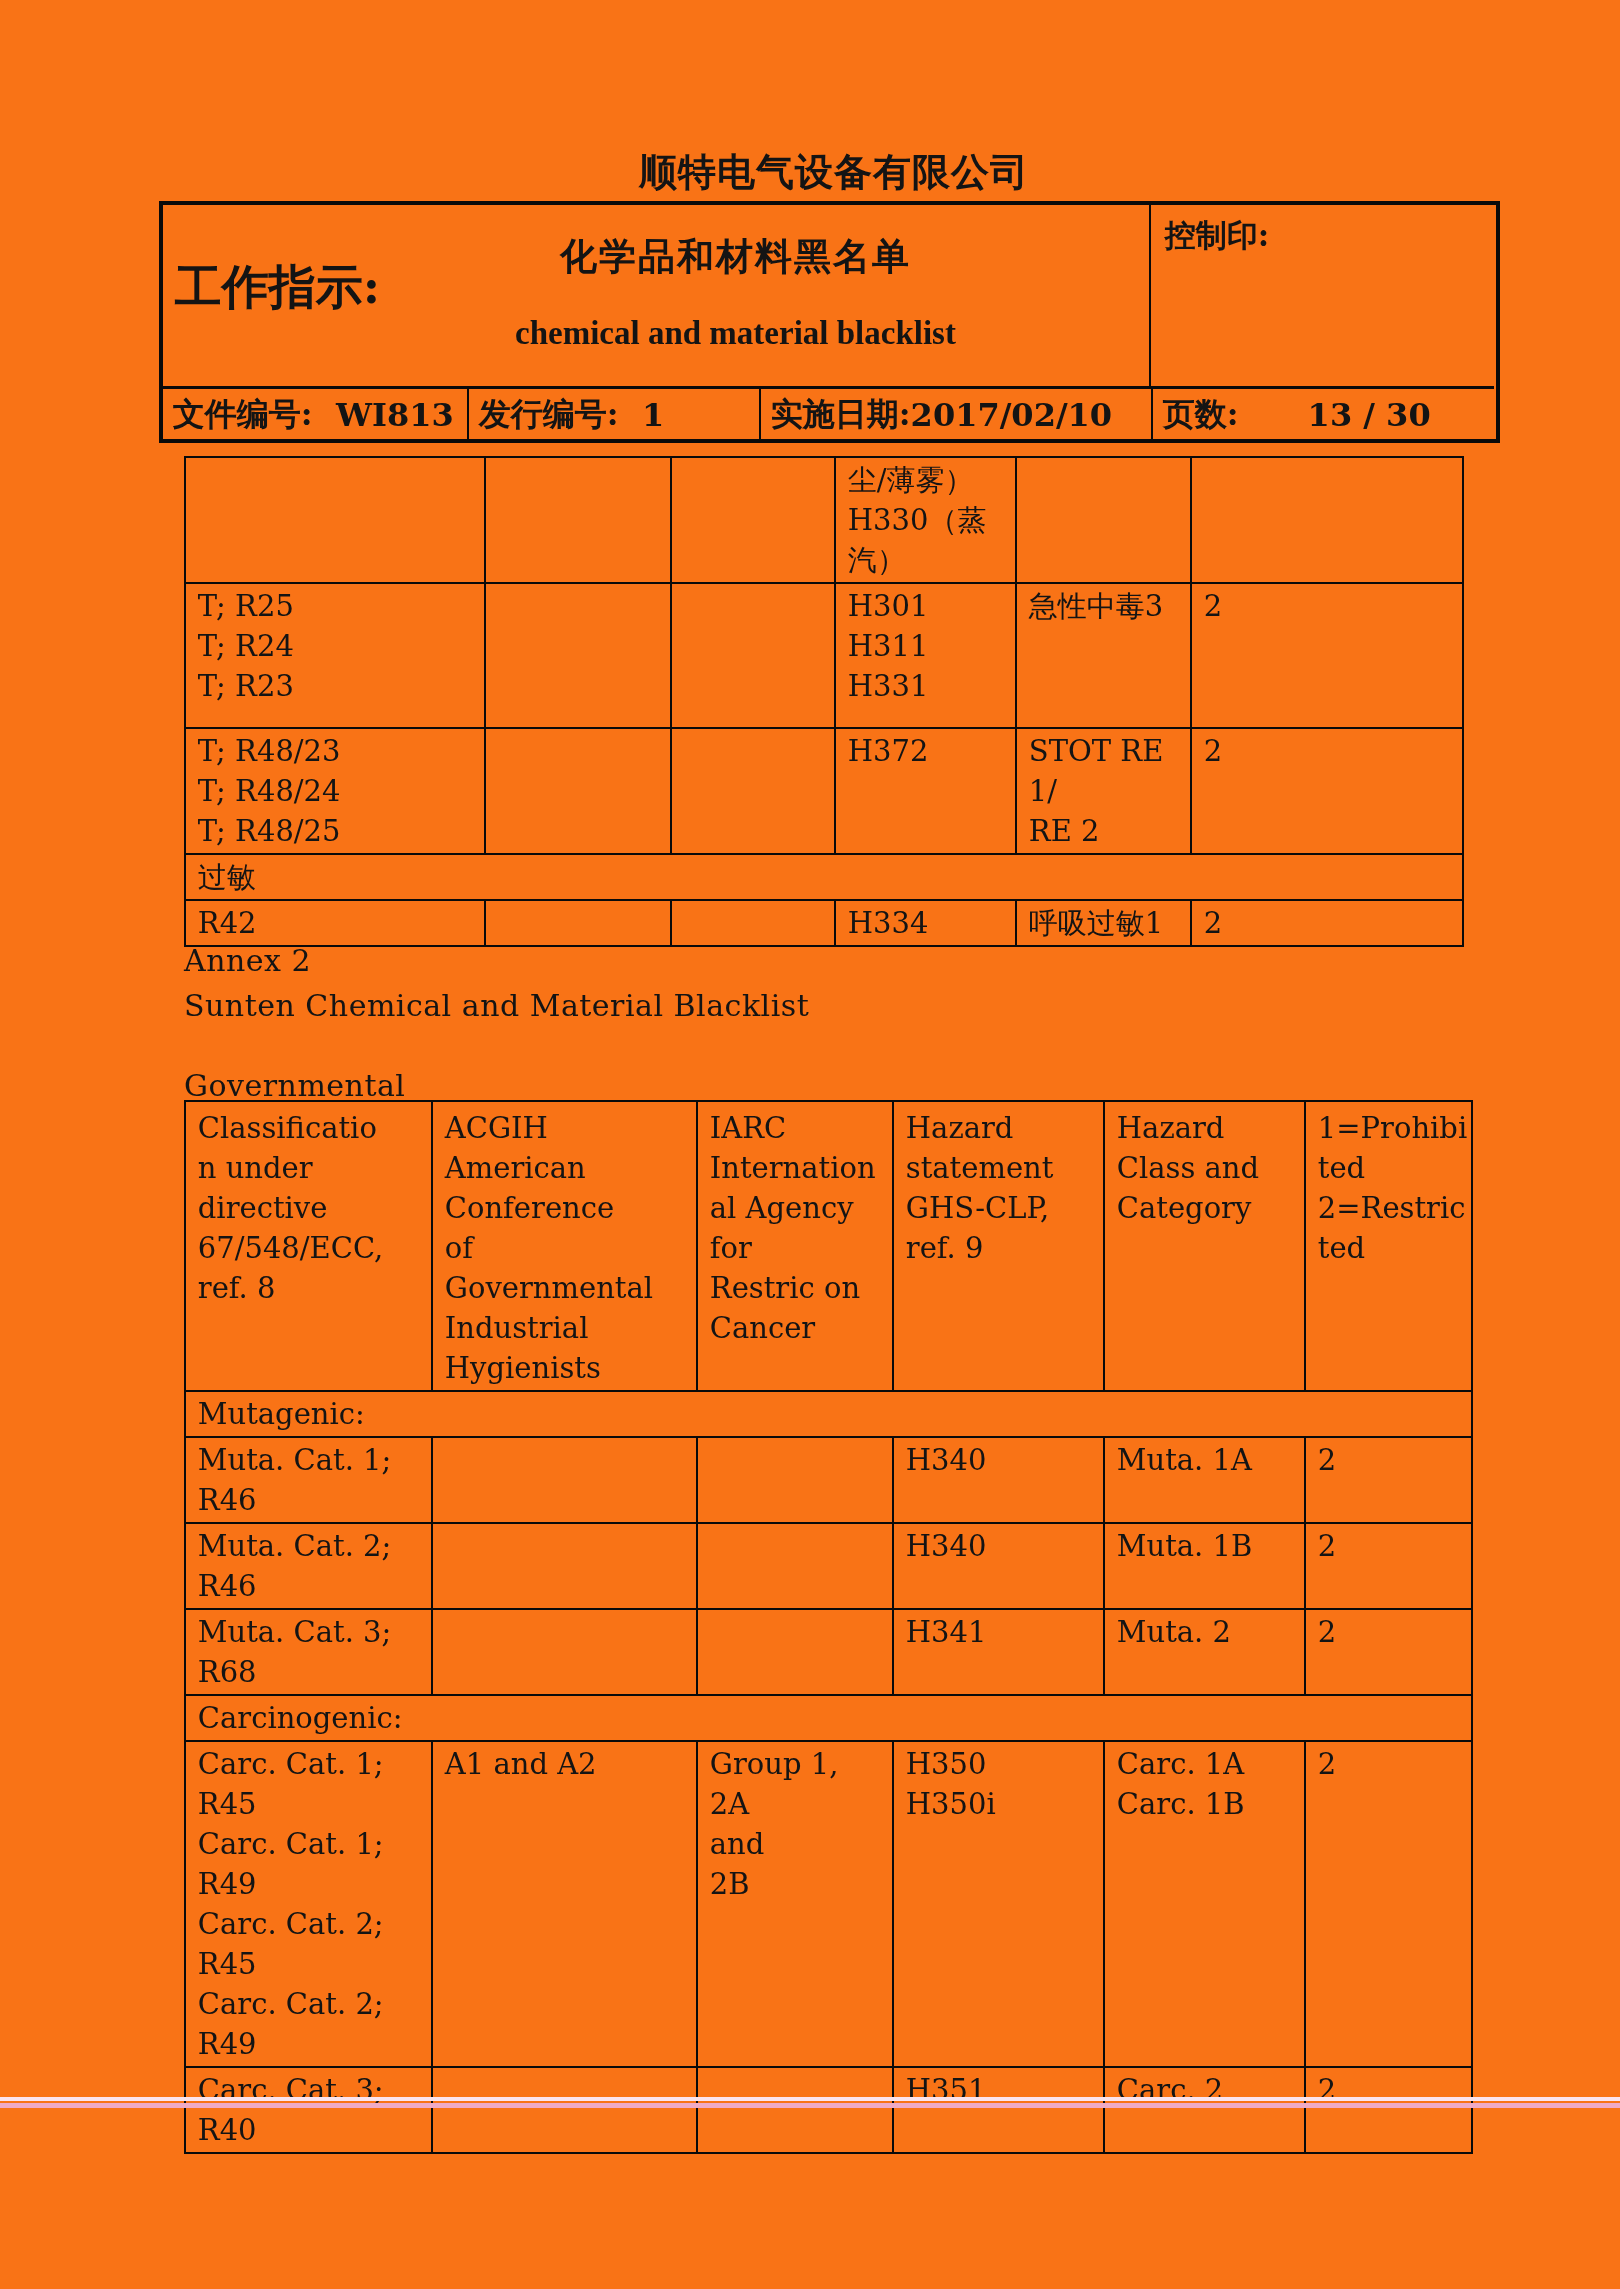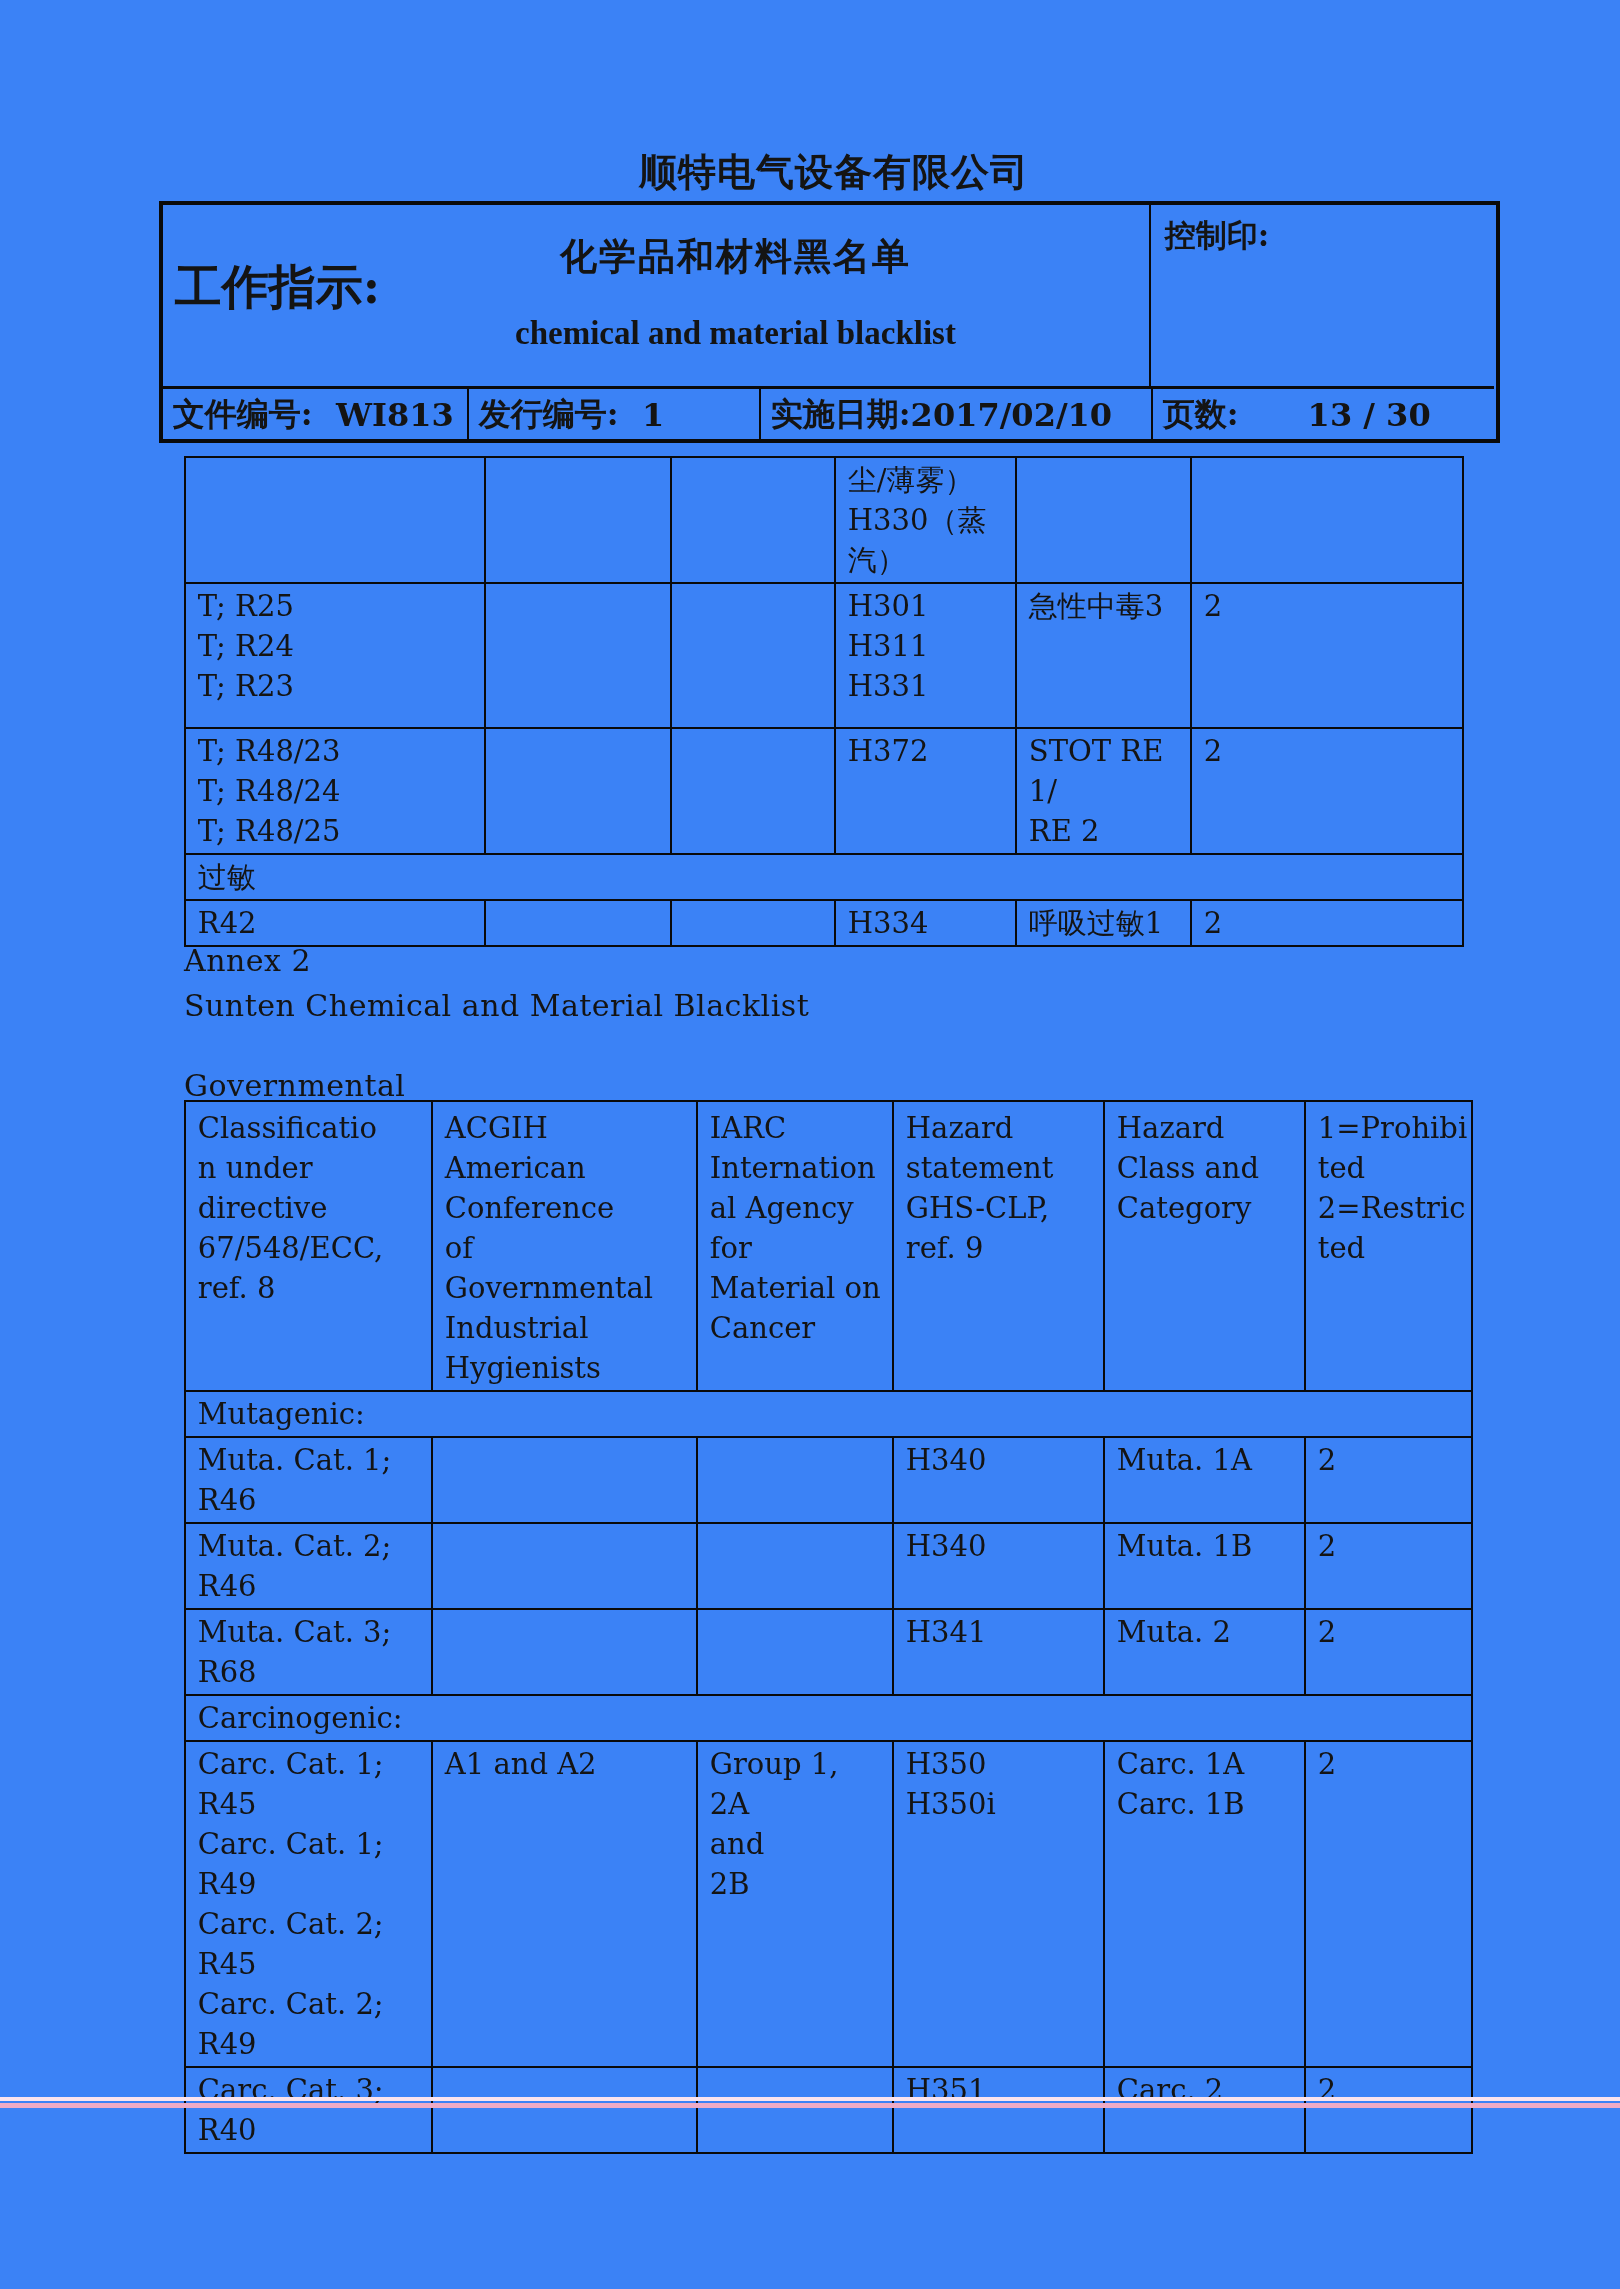--- a/index.html
+++ b/index.html
@@ -1,17 +1,17 @@
 <!DOCTYPE html>
 <html><head>
 <meta charset="utf-8">
 <style>
   html,body{margin:0;padding:0;background:#e8e8e8;}
   #page{
-    position:relative;width:1620px;height:2290px;background:#3b82f6;
+    position:relative;width:1620px;height:2290px;background:#f97316;
     font-family:"DejaVu Serif","Liberation Serif",serif;color:#141414;
     overflow:hidden;
   }
   .abs{position:absolute;}
   
   .company-title{
     left:639px;top:147px;font-size:38px;font-weight:bold;letter-spacing:1px;white-space:nowrap;
   }
   
   .hdr-box{left:159px;top:201px;width:1341px;height:242px;border:4.9px solid #0a0a0a;box-sizing:border-box;}
@@ -162,21 +162,21 @@
       <td class="hdrcell">ACGIH
 American
 Conference
 of Governmental
 Industrial
 Hygienists</td>
       <td class="hdrcell">IARC
 Internation
 al Agency
 for
-Material on
+Restric on
 Cancer</td>
       <td class="hdrcell">Hazard
 statement
 GHS-CLP,
 ref. 9</td>
       <td class="hdrcell">Hazard
 Class and
 Category</td>
       <td class="hdrcell">1=Prohibi
 ted

